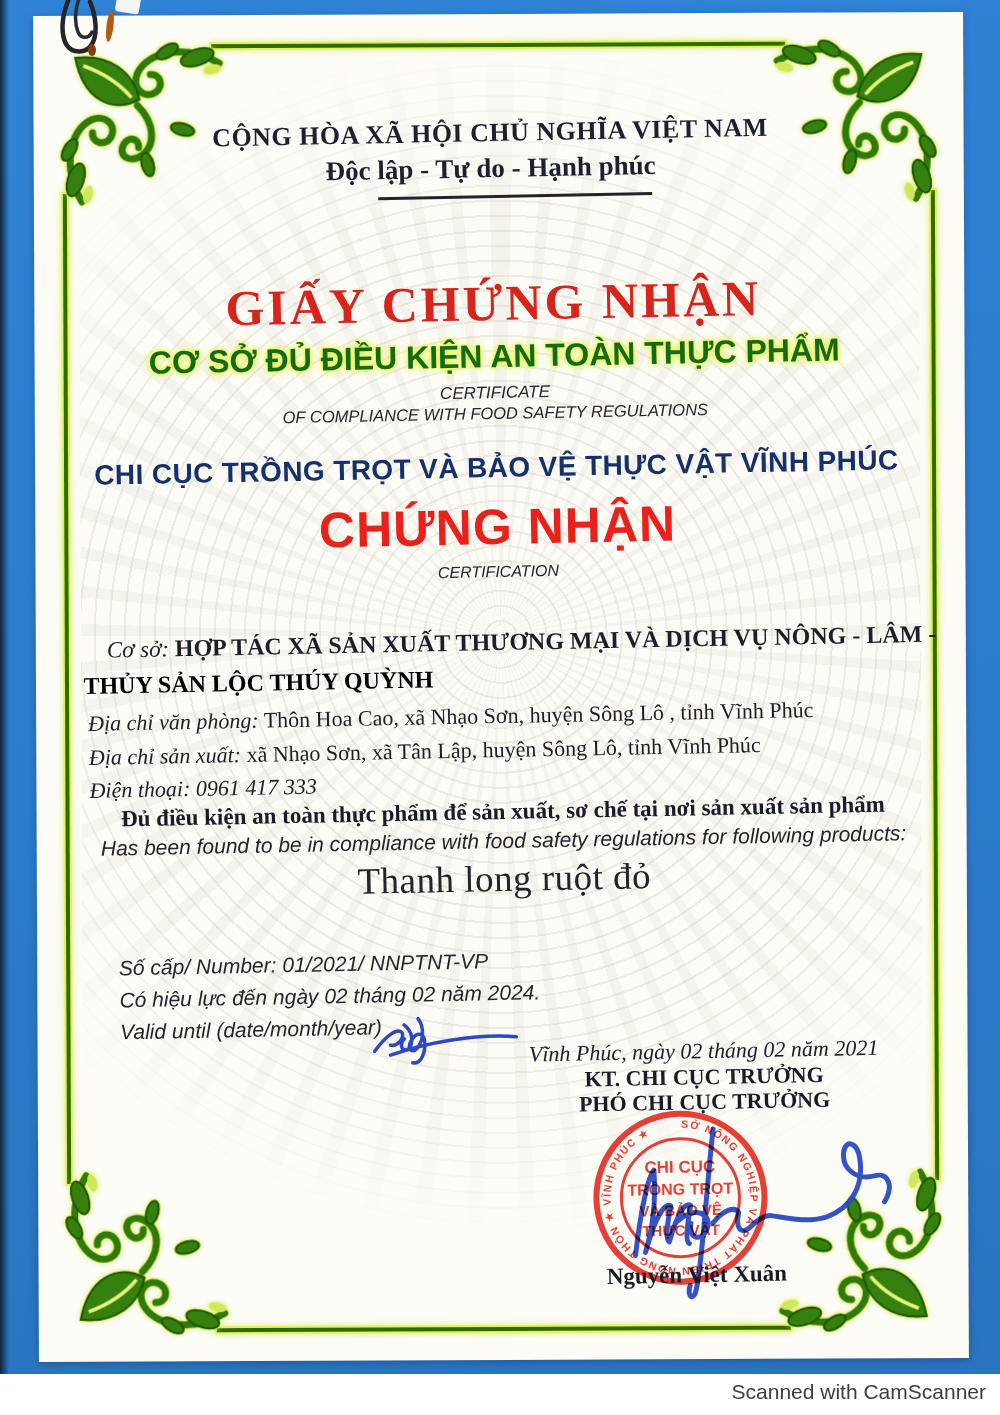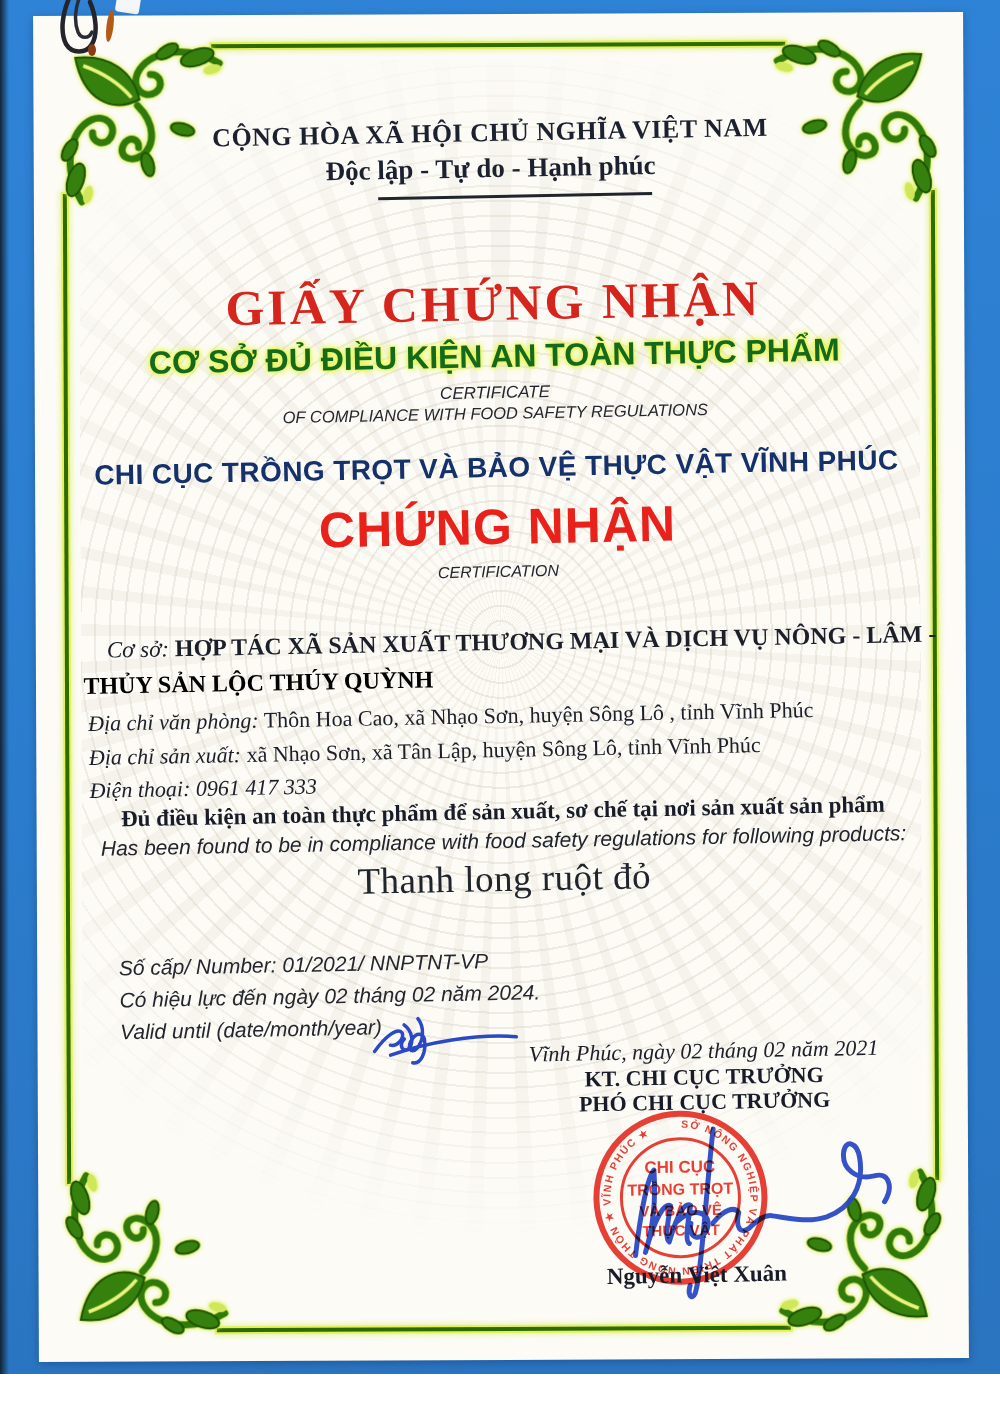--- a/index.html
+++ b/index.html
@@ -206,14 +206,17 @@
     </div>
   </div>
 
   <svg class="abs" id="paperclip" width="90" height="78" viewBox="0 0 90 78">
     <path d="M22,0 C14,18 12,36 18,48 C24,58 38,58 44,48 C50,38 48,20 42,6" stroke="#23252b" stroke-width="4.5" fill="none" stroke-linecap="round"></path>
     <path d="M32,0 C27,12 26,26 30,36 C33,43 41,43 44,36" stroke="#2a2c33" stroke-width="3.5" fill="none" stroke-linecap="round"></path>
     <ellipse cx="62" cy="30" rx="3.5" ry="16" fill="#b45a17" transform="rotate(7 62 30)"></ellipse>
     <ellipse cx="44" cy="54" rx="4" ry="6" fill="#8a3c10"></ellipse>
   </svg>
 
+  <div id="footer-strip">
+    <div id="cam-label">Scanned with CamScanner</div>
+  </div>
 
 </div>
 
 </body></html>

